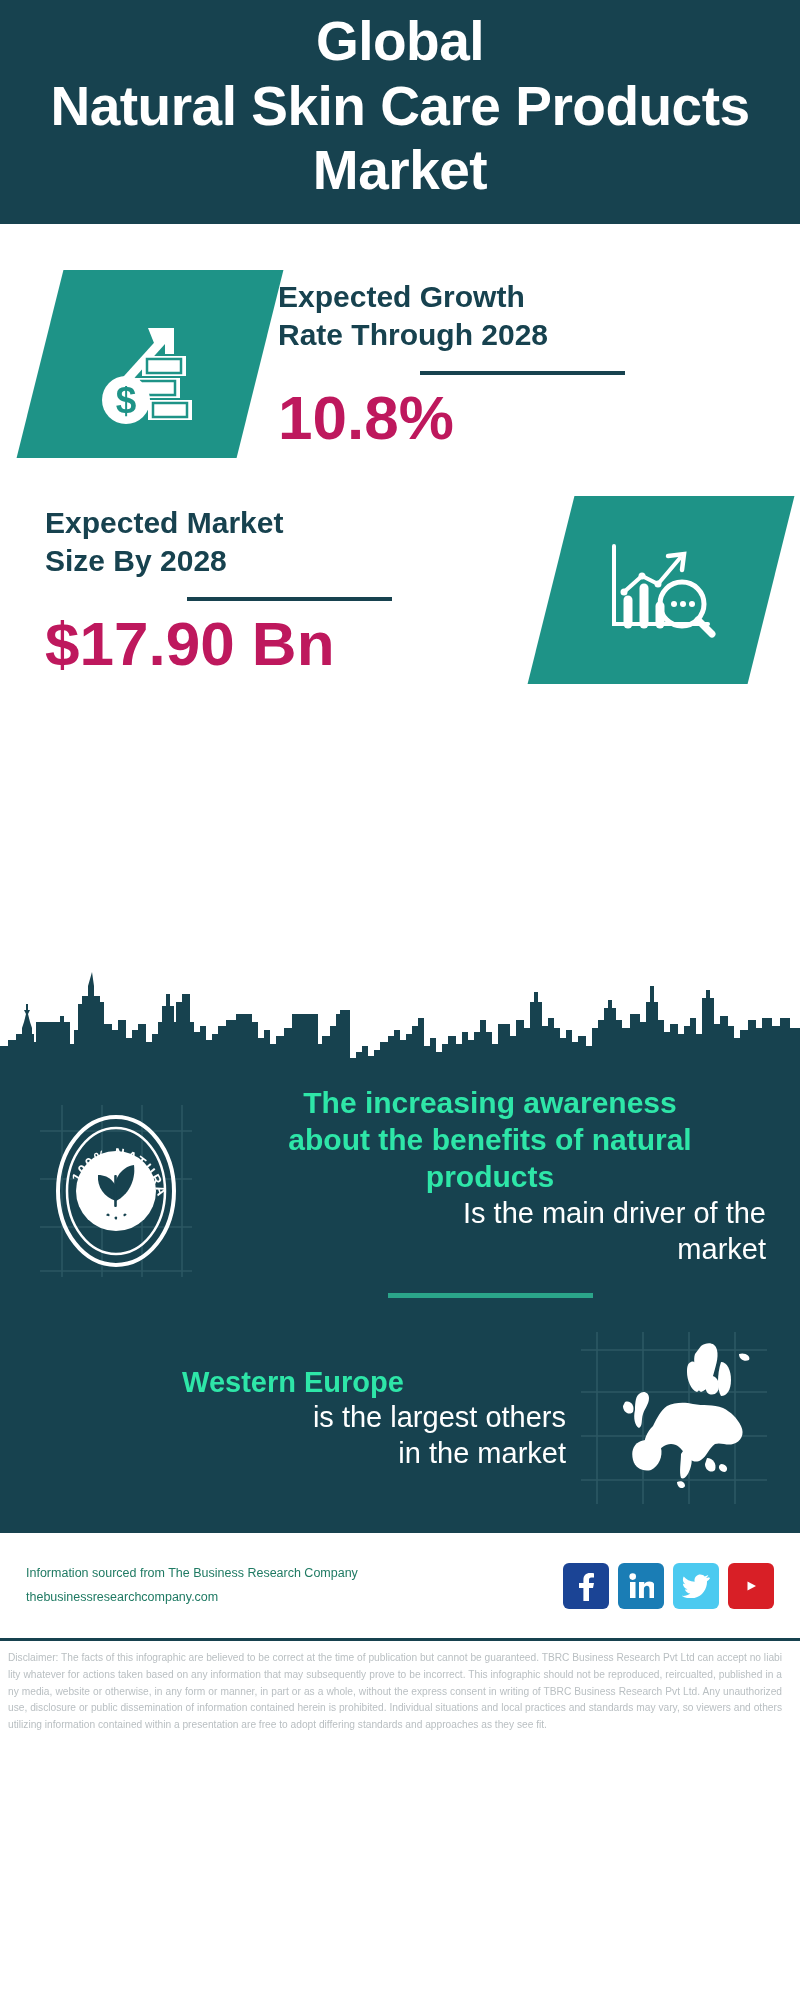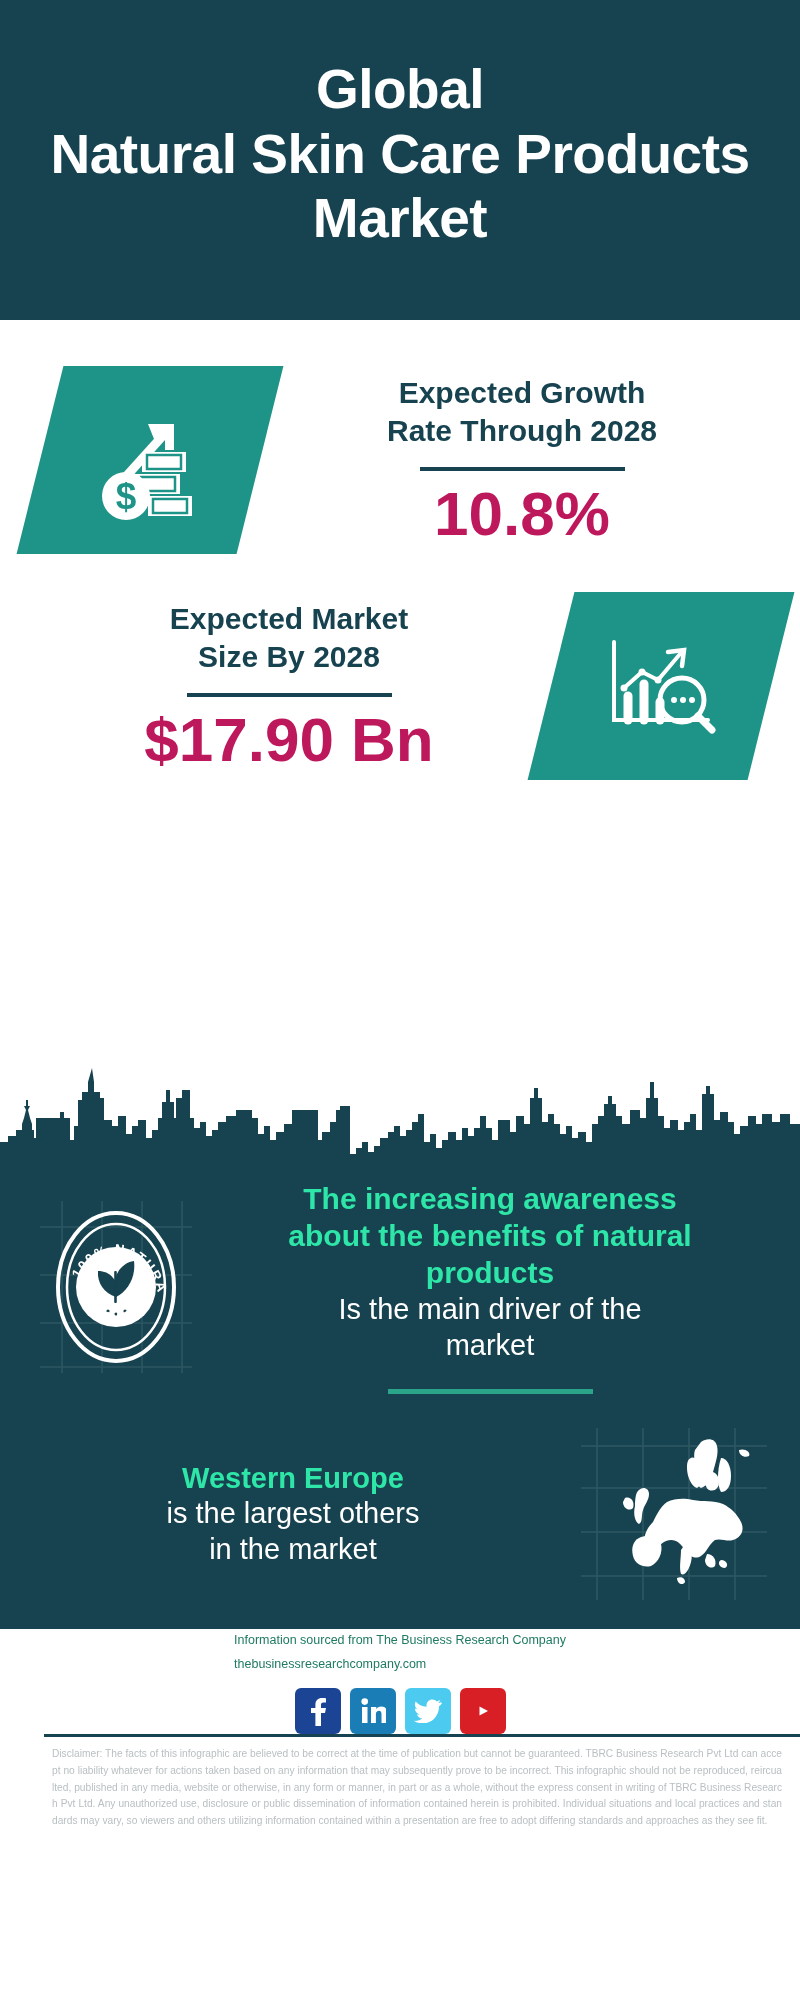--- a/index.html
+++ b/index.html
@@ -7,21 +7,21 @@
     width:800px; height:2000px;
     background:#ffffff;
     font-family:"Liberation Sans", sans-serif;
     overflow:hidden;
     position:relative;
   }
 
   
   .header {
     background:#17424f;
-    height:320px;
+    height:224px;
     display:flex;
     align-items:center;
     justify-content:center;
     padding:4px 40px 16px;
   }
   .header-title {
     color:#ffffff;
     font-weight:bold;
     font-size:55px;
     line-height:1.17;
@@ -51,21 +51,21 @@
     background:#1e9387;
     transform:skewX(-14deg);
     flex:0 0 auto;
     display:flex;
     align-items:center;
     justify-content:center;
     margin:0 12px;
   }
   .para > svg { transform:skewX(14deg); }
 
-  .stat-text { flex:1 1 auto; text-align:center; padding:0 6px; }
+  .stat-text { flex:1 1 auto; padding:0 6px; }
 
   .stat-label {
     color:#17424f;
     font-weight:bold;
     font-size:30px;
     line-height:1.28;
     white-space:pre-line;
   }
   .stat-rule {
     width:205px;
@@ -116,37 +116,37 @@
     font-size:29px;
     line-height:1.24;
     white-space:pre-line;
   }
   .hl.big { font-size:30px; }
   .sub {
     color:#ffffff;
     font-size:29px;
     line-height:1.24;
     white-space:pre-line;
+    text-align:right;
   }
   .divider {
     width:205px;
     height:5px;
     background:#2ba58a;
     margin:26px auto 0;
   }
 
   
   .footer {
     background:#ffffff;
     height:108px;
     display:flex;
     align-items:center;
     padding:0 26px;
     border-top:3px solid #17424f;
-    flex-direction:column;
   }
   .source { flex:1 1 auto; }
   .source div {
     color:#1f7a63;
     font-size:12.5px;
     line-height:1.9;
   }
   .socials { display:flex; gap:9px; align-items:center; }
   .sq { width:46px; height:46px; border-radius:6px; display:flex; align-items:center; justify-content:center; }
   .sq.fb { background:#1b4495; }
@@ -156,21 +156,20 @@
 
   
   .disclaimer {
     border-top:3px solid #17424f;
     padding:9px 18px 0 8px;
     color:#b9bfc2;
     font-size:10.2px;
     line-height:1.62;
     text-align:justify;
     word-break:break-all;
-    margin-left:44px;
   }
 </style>
 </head>
 <body>
 
 <div class="header">
   <div class="header-title">Global
 Natural Skin Care Products
 Market</div>
 </div>

